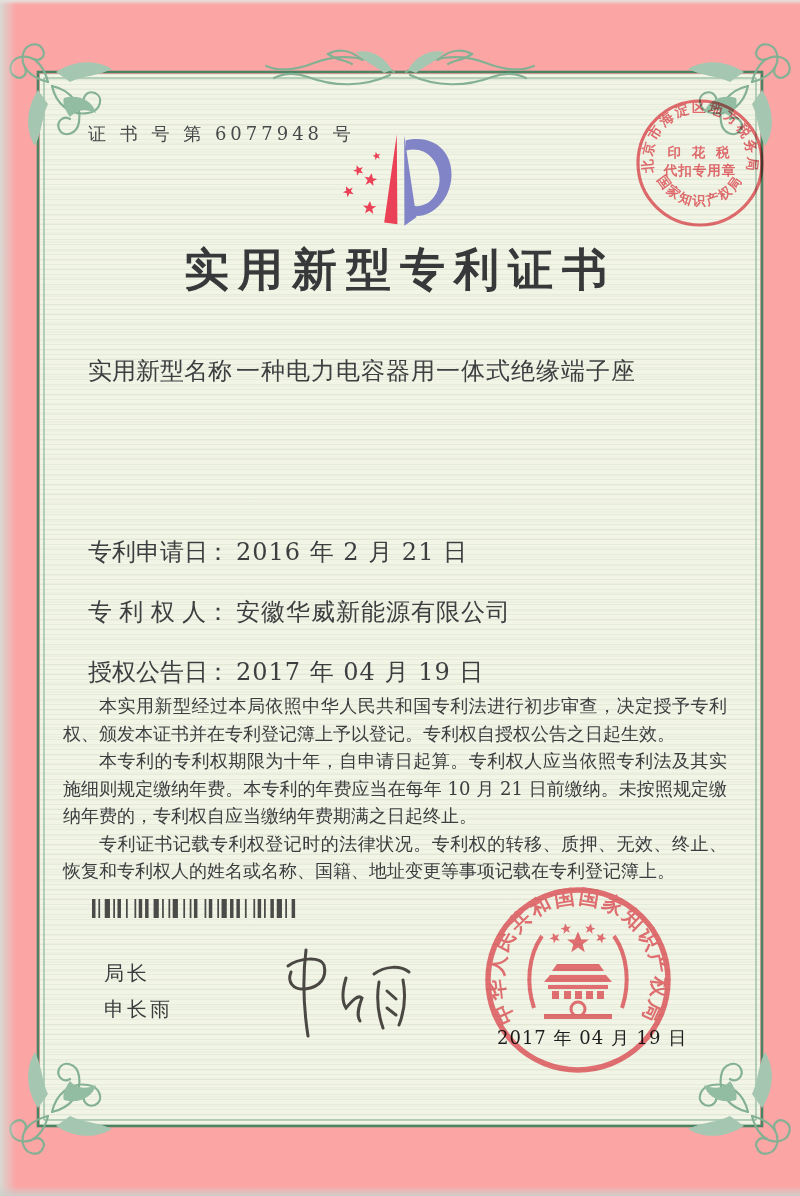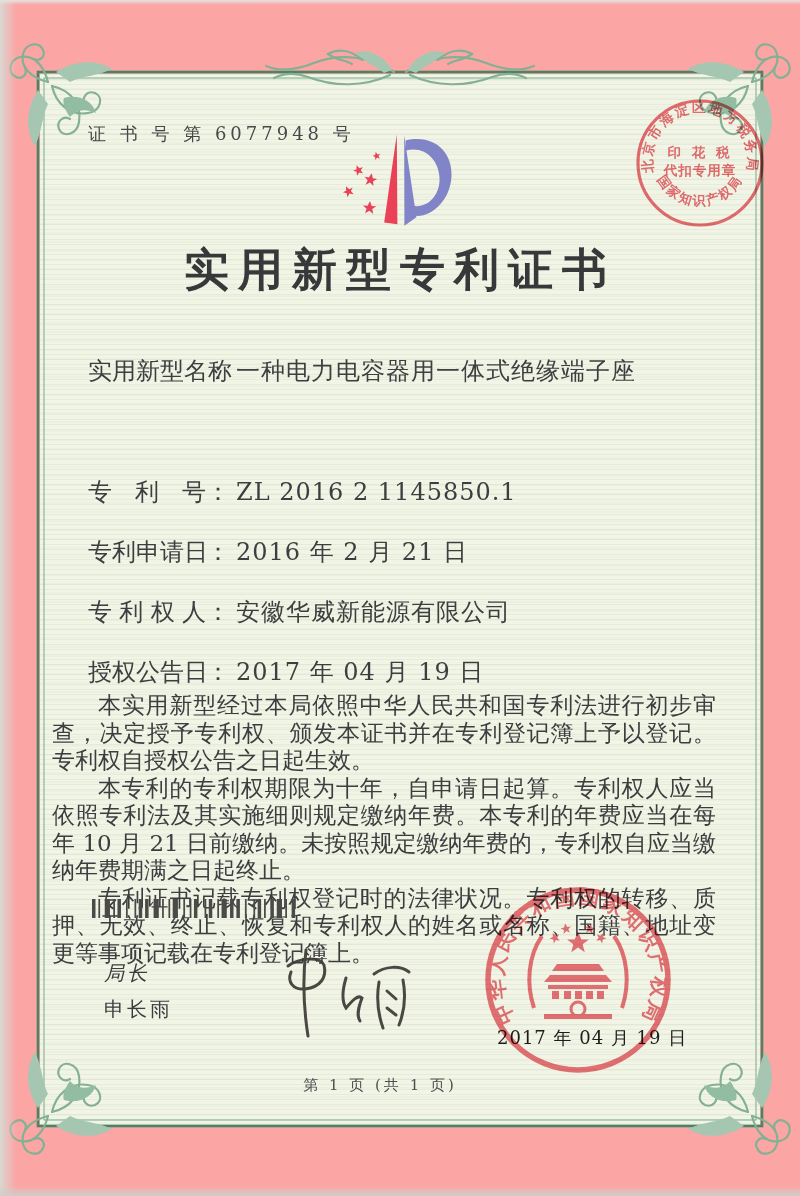--- a/index.html
+++ b/index.html
@@ -24,28 +24,28 @@
   .cert-no{position:absolute;left:88px;top:122px;font-size:18px;letter-spacing:4px;color:#46484a;}
   .logo{position:absolute;left:330px;top:130px;}
   .title{position:absolute;left:0;top:240px;width:100%;margin:0;text-align:center;
          font-size:45px;font-weight:600;color:#36383a;letter-spacing:9px;}
 
   .field{position:absolute;left:88px;font-size:24px;color:#3c3e40;white-space:nowrap;}
   .flabel{display:inline-block;width:118px;text-align:justify;text-align-last:justify;vertical-align:baseline;}
   .fcolon{display:inline-block;margin-right:6px;}
   .fvalue{letter-spacing:1px;}
 
-  .paras{position:absolute;left:52px;top:692px;width:664px;font-size:23px;line-height:27.5px;
+  .paras{position:absolute;left:63px;top:692px;width:664px;font-size:18px;line-height:27.5px;
          color:#3b3d3f;text-align:justify;}
   .paras p{margin:0;text-indent:2em;}
 
   .barcode{position:absolute;left:92px;top:899px;}
 
   .director-label{position:absolute;left:104px;top:960px;font-size:20px;letter-spacing:3px;color:#3a3c3e;
-         font-family:"DejaVu Sans","Liberation Sans",sans-serif;font-style:italic;}
+         font-family:"DejaVu Sans","Liberation Sans",sans-serif;}
   .director-name{position:absolute;left:104px;top:996px;font-size:20px;letter-spacing:3px;color:#3a3c3e;
          font-family:"DejaVu Sans","Liberation Sans",sans-serif;}
   .signature{position:absolute;left:228px;top:942px;}
 
   .issue-date{position:absolute;left:497px;top:1026px;font-size:18px;letter-spacing:1px;color:#1d1d1d;}
   .seal{mix-blend-mode:multiply;}
   .seal-office{position:absolute;left:478px;top:880px;}
   .seal-tax{position:absolute;left:625px;top:88px;}
 
   .page-footer{position:absolute;left:0;top:1076px;width:760px;text-align:center;
@@ -103,23 +103,20 @@
     <g fill="#8184c7">
       <path d="M74.2,5.6 L74.4,95.8 L86.4,87.2 Z"></path>
       <path d="M75.5,10.5 C104,3.5 122.5,22 121.5,46 C120.5,72 99,89 83.5,85.5 L83.2,75.8 C98,78.5 110.5,64.5 109.5,47.5 C108.5,28.5 93.5,15.5 76,20.5 Z"></path>
     </g>
   </svg>
 
   <h1 class="title">实用新型专利证书</h1>
 
   <div class="field" style="top:355px">
     <span class="flabel">实用新型名称</span><span class="fcolon">：</span><span class="fvalue">一种电力电容器用一体式绝缘端子座</span>
-  </div>
-  <div class="field" style="top:476px">
-    <span class="flabel">专利号</span><span class="fcolon">：</span><span class="fvalue">ZL 2016 2 1145850.1</span>
   </div>
   <div class="field" style="top:536px">
     <span class="flabel">专利申请日</span><span class="fcolon">：</span><span class="fvalue">2016 年 2 月 21 日</span>
   </div>
   <div class="field" style="top:596px">
     <span class="flabel">专利权人</span><span class="fcolon">：</span><span class="fvalue">安徽华威新能源有限公司</span>
   </div>
   <div class="field" style="top:656px">
     <span class="flabel">授权公告日</span><span class="fcolon">：</span><span class="fvalue">2017 年 04 月 19 日</span>
   </div>
@@ -223,18 +220,17 @@
         <textPath href="#arcTaxTop" startOffset="50%" text-anchor="middle">北京市海淀区地方税务局</textPath>
       </text>
       <text font-size="13" letter-spacing="2" fill="#e95661" font-weight="bold" font-family="'DejaVu Serif','Liberation Serif',serif">
         <textPath href="#arcTaxBot" startOffset="50%" text-anchor="middle">国家知识产权局</textPath>
       </text>
       <text x="75" y="69" text-anchor="middle" font-size="13.5" letter-spacing="3" fill="#e95661" font-weight="bold" font-family="'DejaVu Serif','Liberation Serif',serif">印 花 税</text>
       <text x="75" y="87" text-anchor="middle" font-size="13.5" letter-spacing="1" fill="#e95661" font-weight="bold" font-family="'DejaVu Serif','Liberation Serif',serif">代扣专用章</text>
     </g>
   </svg>
 
-  <div class="page-footer">第 1 页 (共 1 页)</div>
 
   <div class="scan-left"></div>
   <div class="scan-bottom"></div>
   <div class="scan-top"></div>
 </div>
 
 </body></html>

